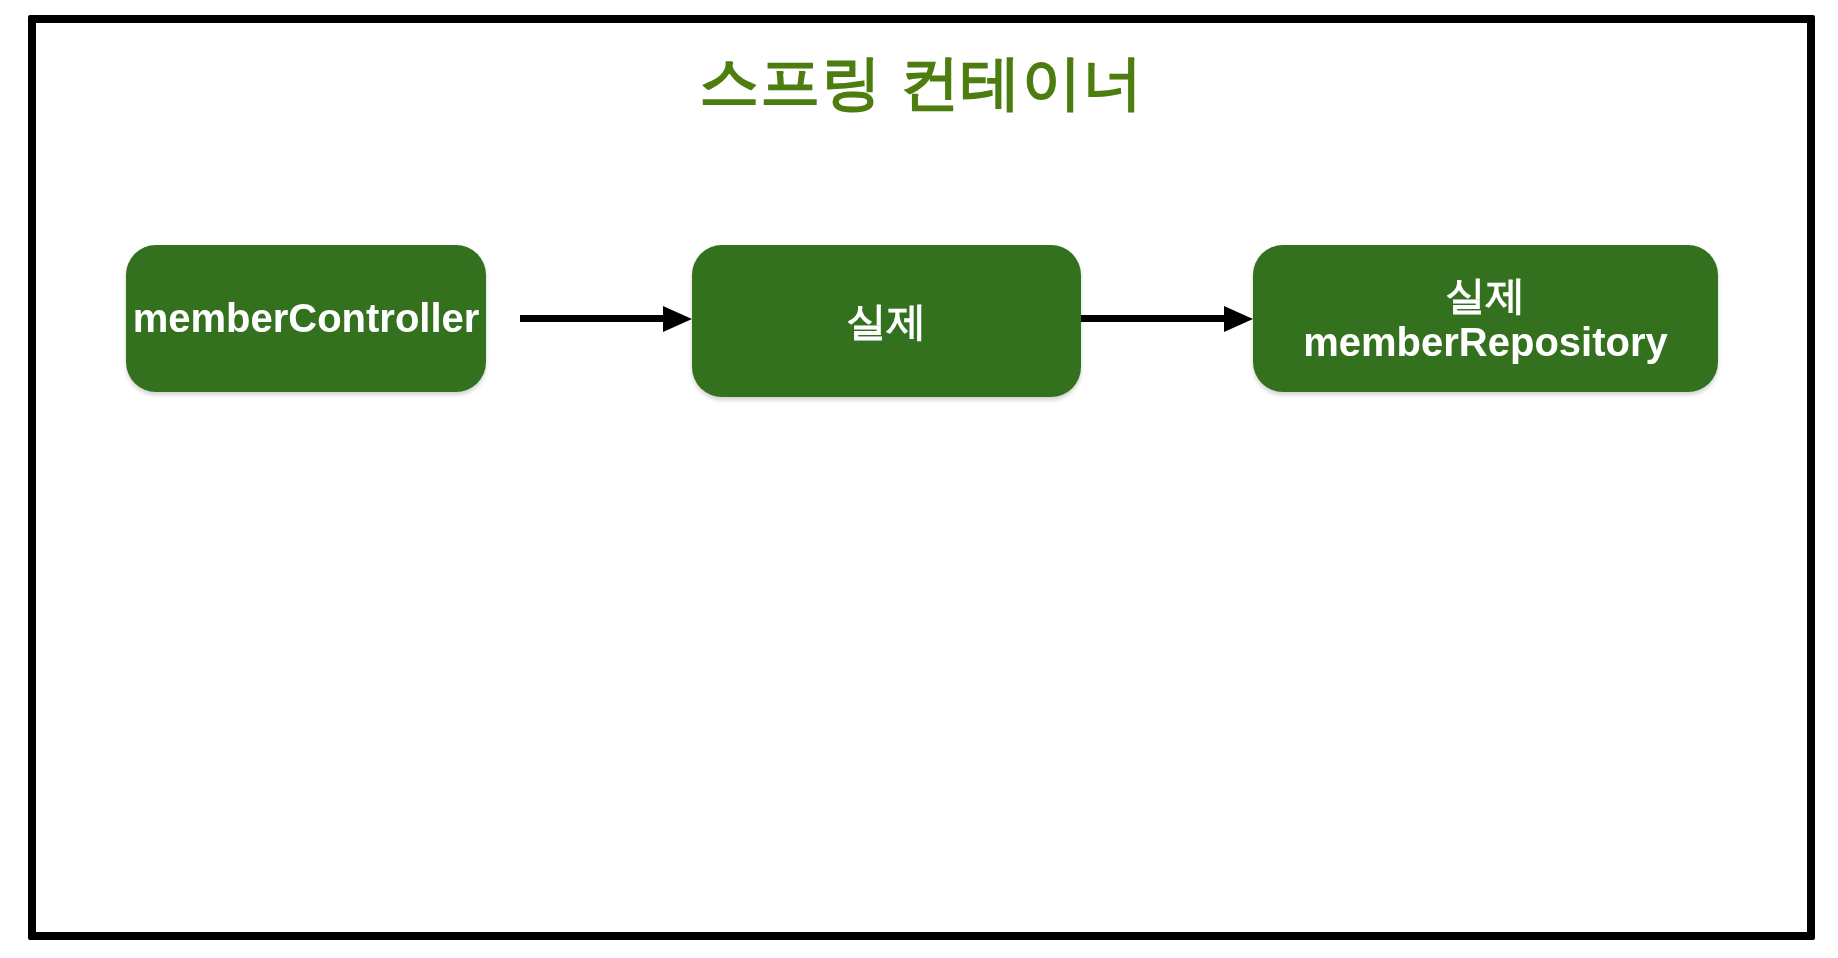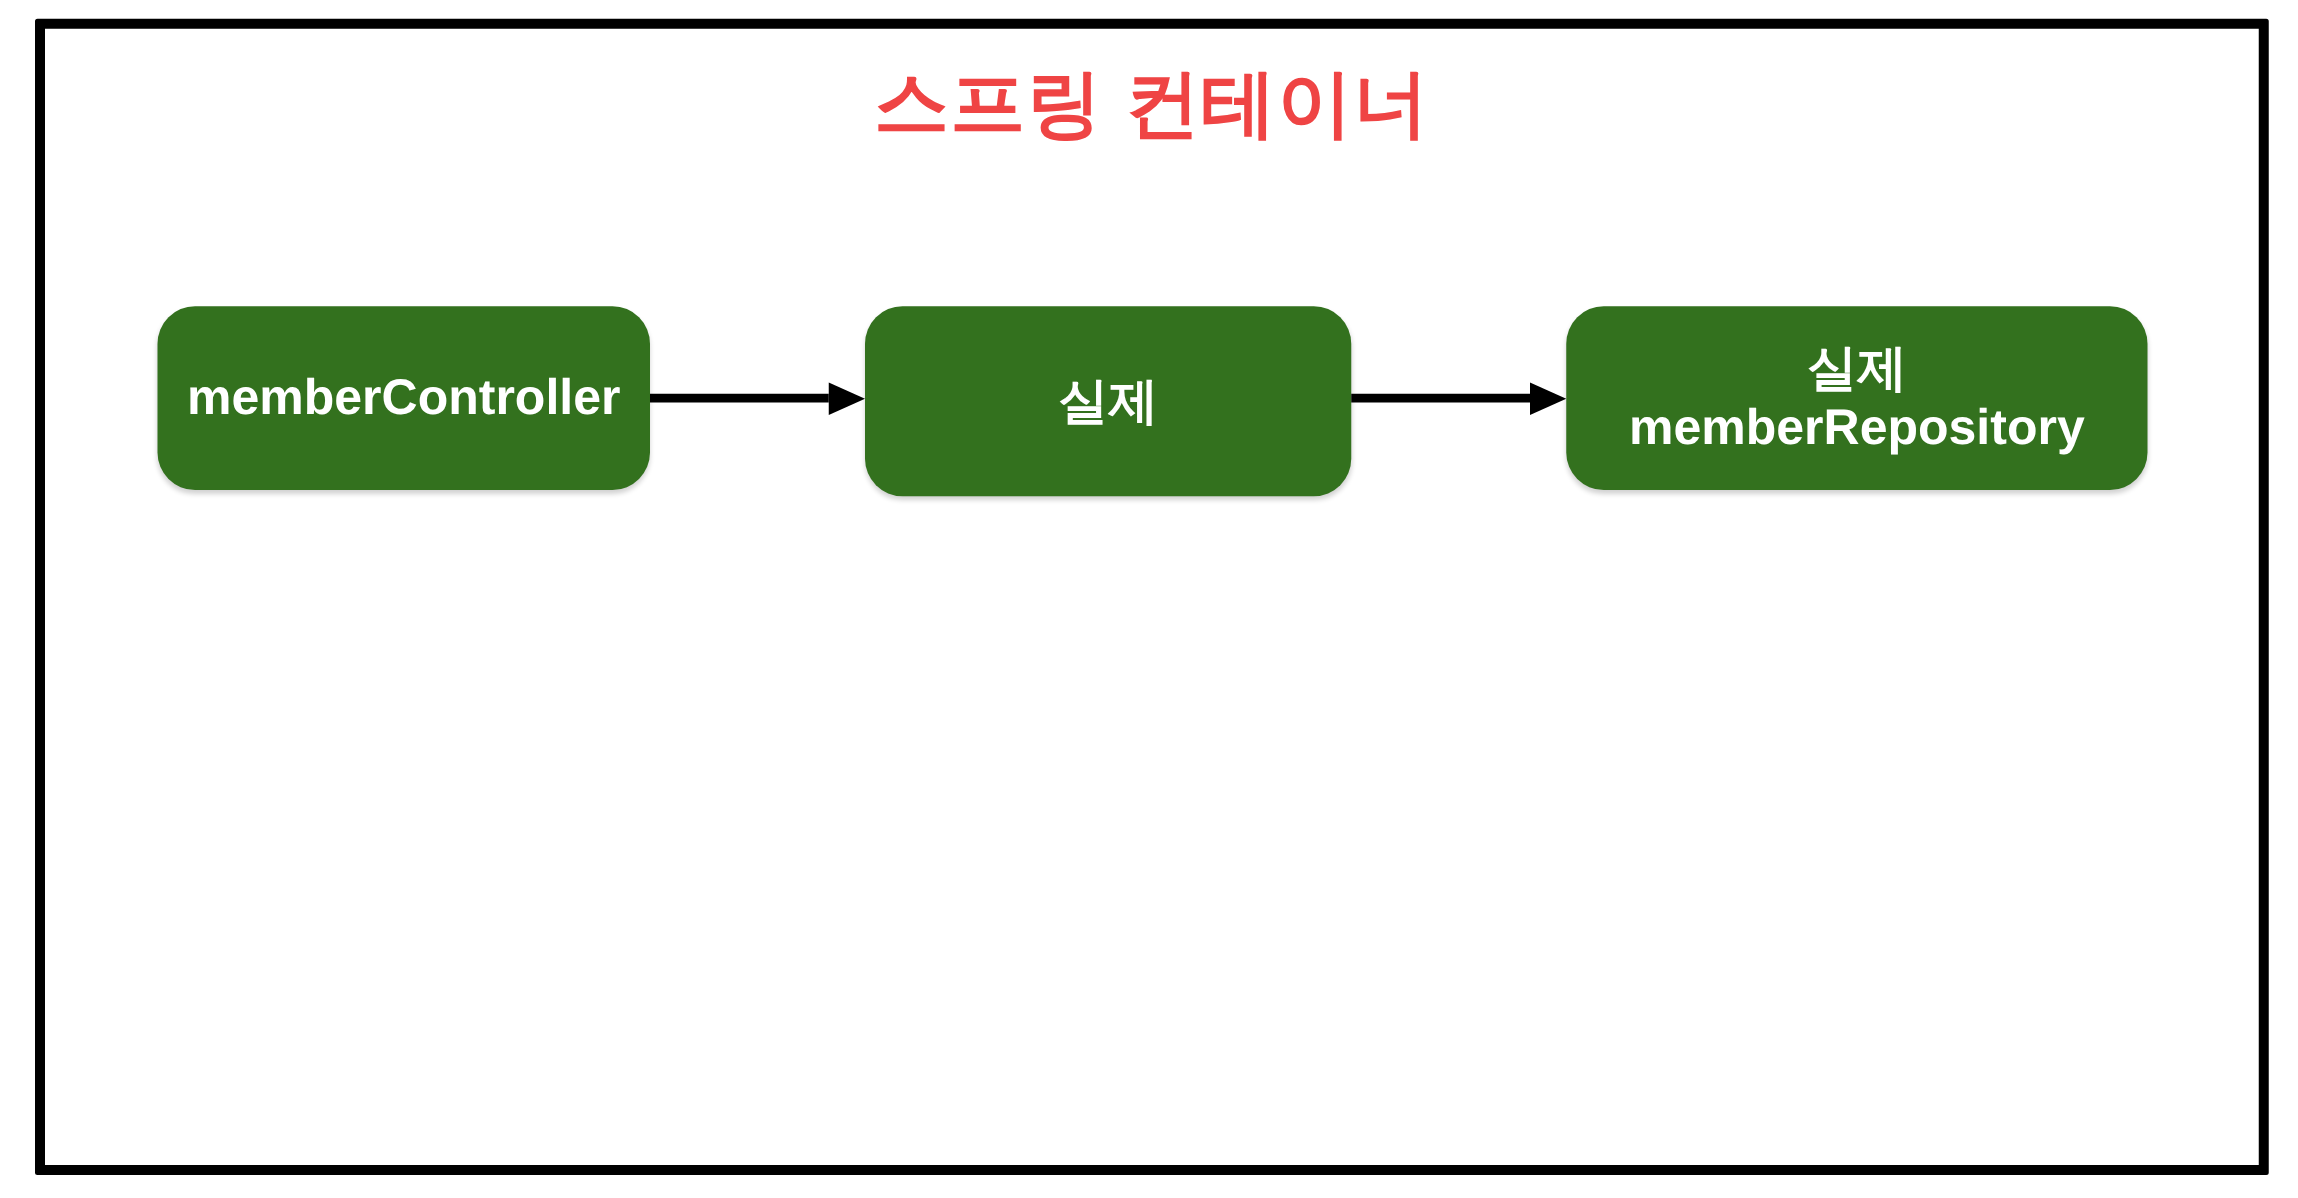--- a/index.html
+++ b/index.html
@@ -30,42 +30,42 @@
   }
   .title {
     position: absolute;
     left: 28px;
     top: 45px;
     width: 1787px;
     text-align: center;
     font-size: 60px;
     font-weight: 600;
     letter-spacing: 1px;
-    color: #ef4444;
+    color: #4d7c0f;
     line-height: 76px;
   }
   .node {
     position: absolute;
     top: 245px;
     height: 147px;
     background: var(--node-fill, #33711E);
     border-radius: 30px;
     color: var(--node-text, #ffffff);
     font-size: 40px;
     font-weight: 700;
     line-height: 47px;
     display: flex;
     flex-direction: column;
     align-items: center;
     justify-content: center;
     text-align: center;
     box-shadow: 0 3px 4px rgba(0,0,0,0.18);
   }
   .node span:empty { display: none; }
-  .node-controller { left: 126px; width: 394px; }
+  .node-controller { left: 126px; width: 360px; }
   .node-service    { left: 692px; width: 389px; height: 152px; }
   .node-repository { left: 1253px; width: 465px; }
   .arrow {
     position: absolute;
     top: 305px;
     height: 27px;
     display: flex;
     align-items: center;
   }
   .arrow-1 { left: 520px; width: 172px; }

